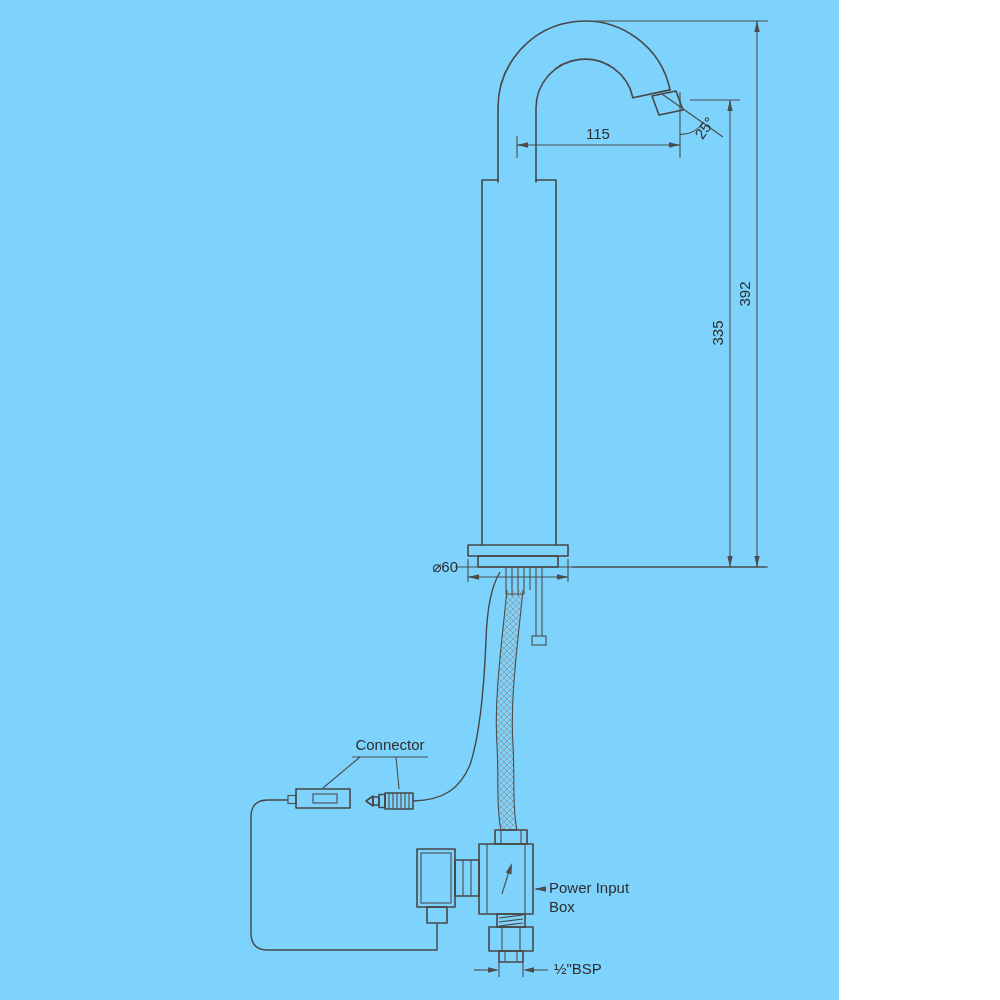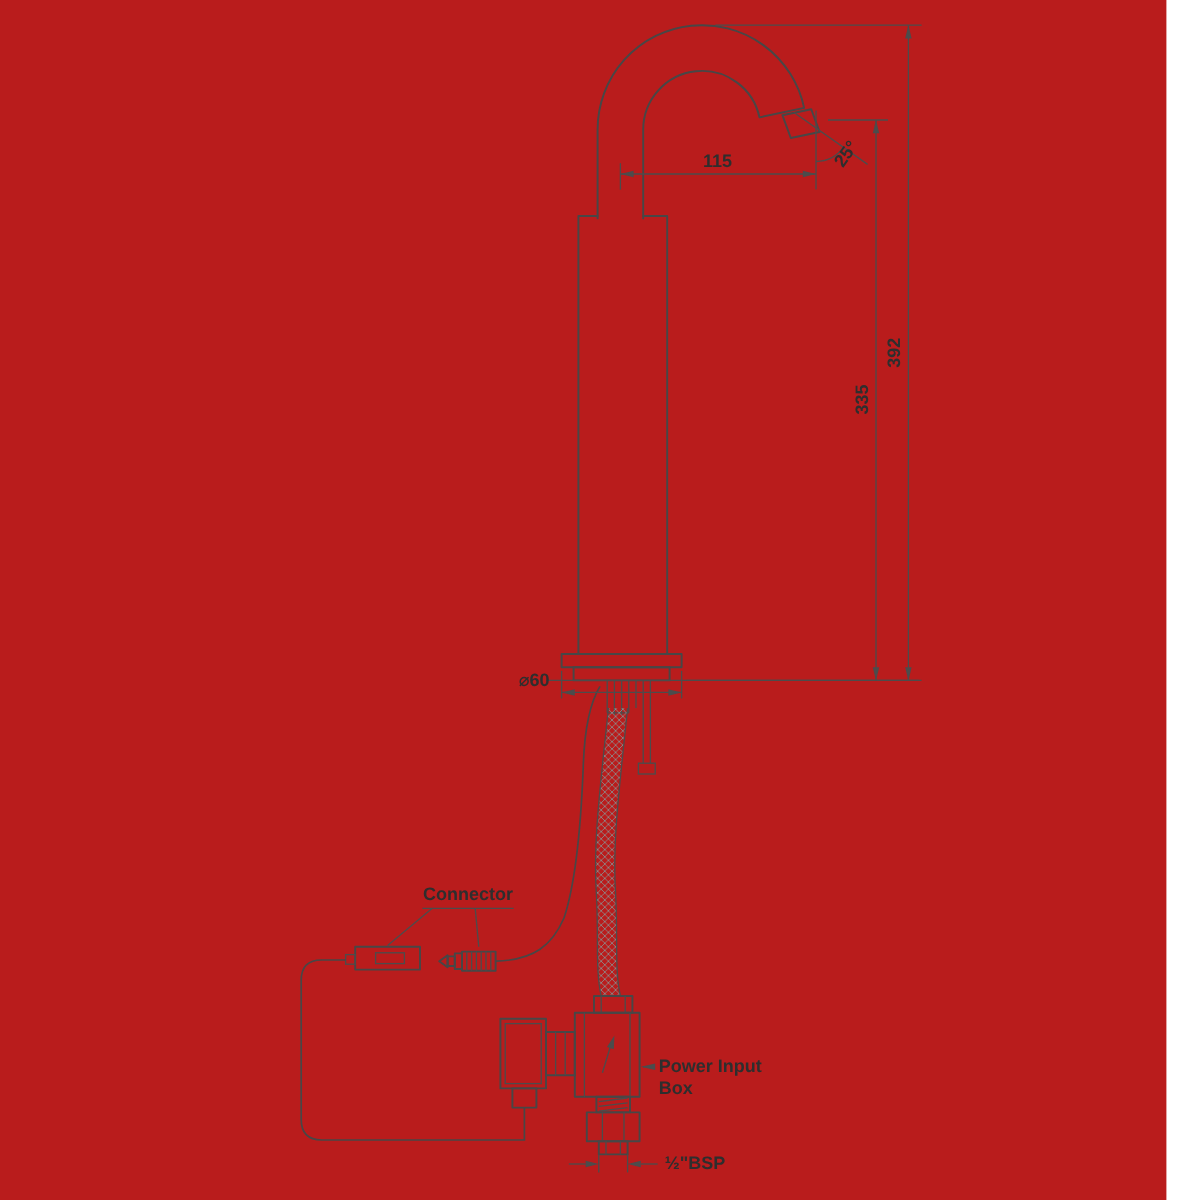--- a/index.html
+++ b/index.html
@@ -1,16 +1,16 @@
 <!DOCTYPE html>
 <html><head>
 <meta charset="utf-8">
 <style>
   html,body{margin:0;padding:0;background:#ffffff;}
-  .canvas{position:relative;width:972px;height:1000px;background:#b91c1c;overflow:hidden;font-weight:bold;}
+  .canvas{position:relative;width:839px;height:1000px;background:#7dd3fc;overflow:hidden;}
   svg{display:block;}
   svg text{font-family:"Liberation Sans","DejaVu Sans",sans-serif;font-size:15px;fill:#2e2e2e;}
   .obj{stroke:#474747;stroke-width:1.6;fill:none;stroke-linecap:round;stroke-linejoin:round;}
   .thin{stroke:#4c4c4c;stroke-width:1.1;fill:none;}
   .wire{stroke:#474747;stroke-width:1.4;fill:none;}
   .head{fill:#4c4c4c;stroke:none;}
 </style>
 </head>
 <body>
 

